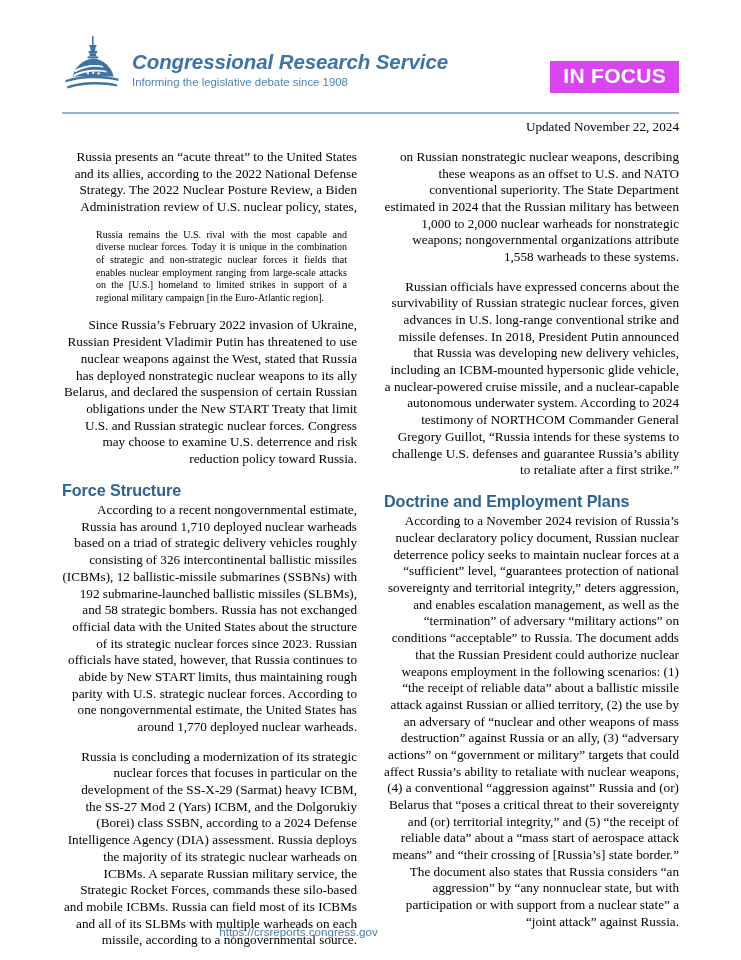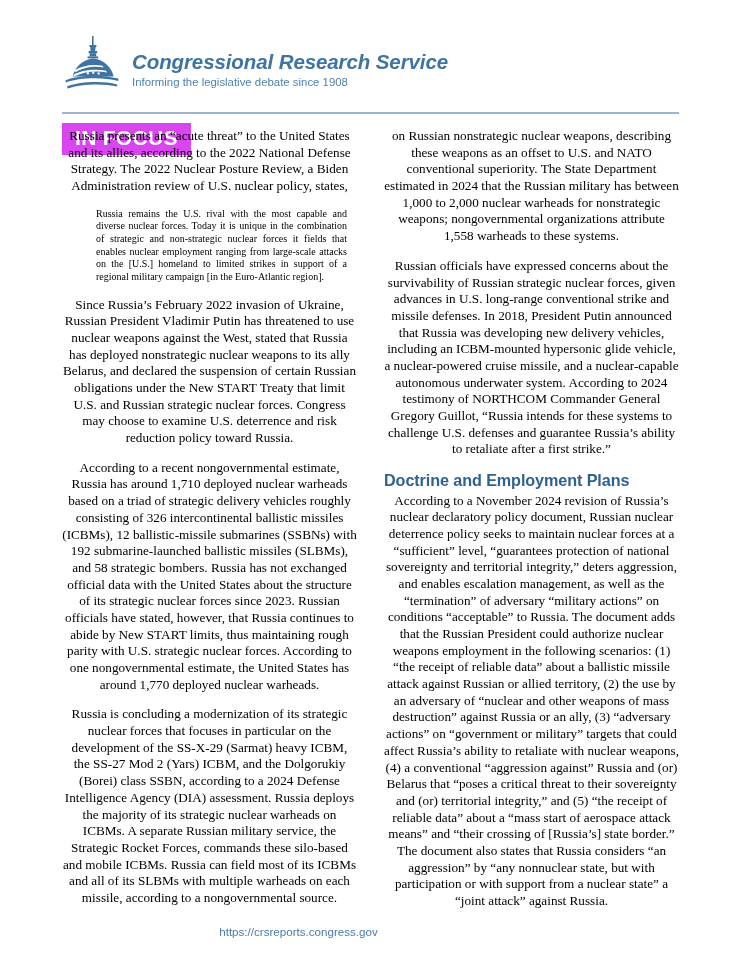--- a/index.html
+++ b/index.html
@@ -25,21 +25,20 @@
     padding: 0 62px;
   }
 
   
   .masthead {
     display: flex;
     align-items: flex-start;
     justify-content: space-between;
     padding-top: 34px;
     height: 72px;
-    flex-direction: column;
   }
   .brand {
     display: flex;
     align-items: flex-start;
   }
   .crs-logo {
     width: 62px;
     height: 62px;
     flex: 0 0 62px;
     margin-top: 0px;
@@ -108,21 +107,21 @@
     margin-top: 14px;
   }
   .col {
     width: 295px;
     flex: 0 0 295px;
   }
   .col p {
     margin: 0 0 13px 0;
     font-size: 13.2px;
     line-height: 1.265;
-    text-align: center;
+    text-align: right;
   }
 
   blockquote {
     margin: 0 10px 13px 34px;
     font-size: 10px;
     line-height: 1.265;
     text-align: justify;
   }
 
   h2.section {
@@ -189,31 +188,33 @@
         <div class="wordmark-title">Congressional Research Service</div>
         <div class="wordmark-tagline">Informing the legislative debate since 1908</div>
       </div>
     </div>
 
     <div class="infocus">IN FOCUS</div>
   </div>
 
   <hr class="rule">
 
+  <div class="updated">Updated November 22, 2024</div>
 
 
   <div class="columns">
 
     <div class="col">
       <p>Russia presents an “acute threat” to the United States and its allies, according to the 2022 National Defense Strategy. The 2022 Nuclear Posture Review, a Biden Administration review of U.S. nuclear policy, states,</p>
 
       <blockquote>Russia remains the U.S. rival with the most capable and diverse nuclear forces. Today it is unique in the combination of strategic and non-strategic nuclear forces it fields that enables nuclear employment ranging from large-scale attacks on the [U.S.] homeland to limited strikes in support of a regional military campaign [in the Euro-Atlantic region].</blockquote>
 
       <p>Since Russia’s February 2022 invasion of Ukraine, Russian President Vladimir Putin has threatened to use nuclear weapons against the West, stated that Russia has deployed nonstrategic nuclear weapons to its ally Belarus, and declared the suspension of certain Russian obligations under the New START Treaty that limit U.S. and Russian strategic nuclear forces. Congress may choose to examine U.S. deterrence and risk reduction policy toward Russia.</p>
 
+      <h2 class="section first">Force Structure</h2>
 
       <p>According to a recent nongovernmental estimate, Russia has around 1,710 deployed nuclear warheads based on a triad of strategic delivery vehicles roughly consisting of 326 intercontinental ballistic missiles (ICBMs), 12 ballistic-missile submarines (SSBNs) with 192 submarine-launched ballistic missiles (SLBMs), and 58 strategic bombers. Russia has not exchanged official data with the United States about the structure of its strategic nuclear forces since 2023. Russian officials have stated, however, that Russia continues to abide by New START limits, thus maintaining rough parity with U.S. strategic nuclear forces. According to one nongovernmental estimate, the United States has around 1,770 deployed nuclear warheads.</p>
 
       <p>Russia is concluding a modernization of its strategic nuclear forces that focuses in particular on the development of the SS-X-29 (Sarmat) heavy ICBM, the SS-27 Mod 2 (Yars) ICBM, and the Dolgorukiy (Borei) class SSBN, according to a 2024 Defense Intelligence Agency (DIA) assessment. Russia deploys the majority of its strategic nuclear warheads on ICBMs. A separate Russian military service, the Strategic Rocket Forces, commands these silo-based and mobile ICBMs. Russia can field most of its ICBMs and all of its SLBMs with multiple warheads on each missile, according to a nongovernmental source.</p>
 
     </div>
 
     <div class="col">
       <p>on Russian nonstrategic nuclear weapons, describing these weapons as an offset to U.S. and NATO conventional superiority. The State Department estimated in 2024 that the Russian military has between 1,000 to 2,000 nuclear warheads for nonstrategic weapons; nongovernmental organizations attribute 1,558 warheads to these systems.</p>
 

